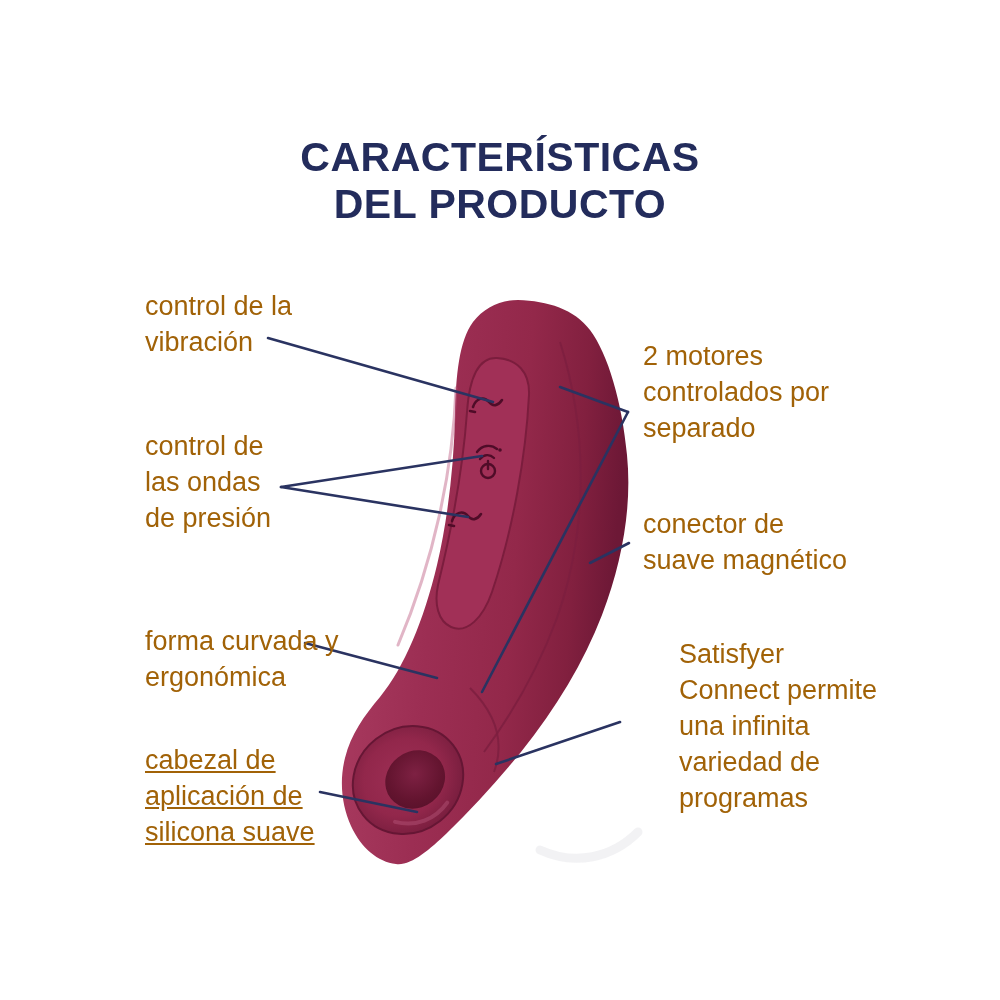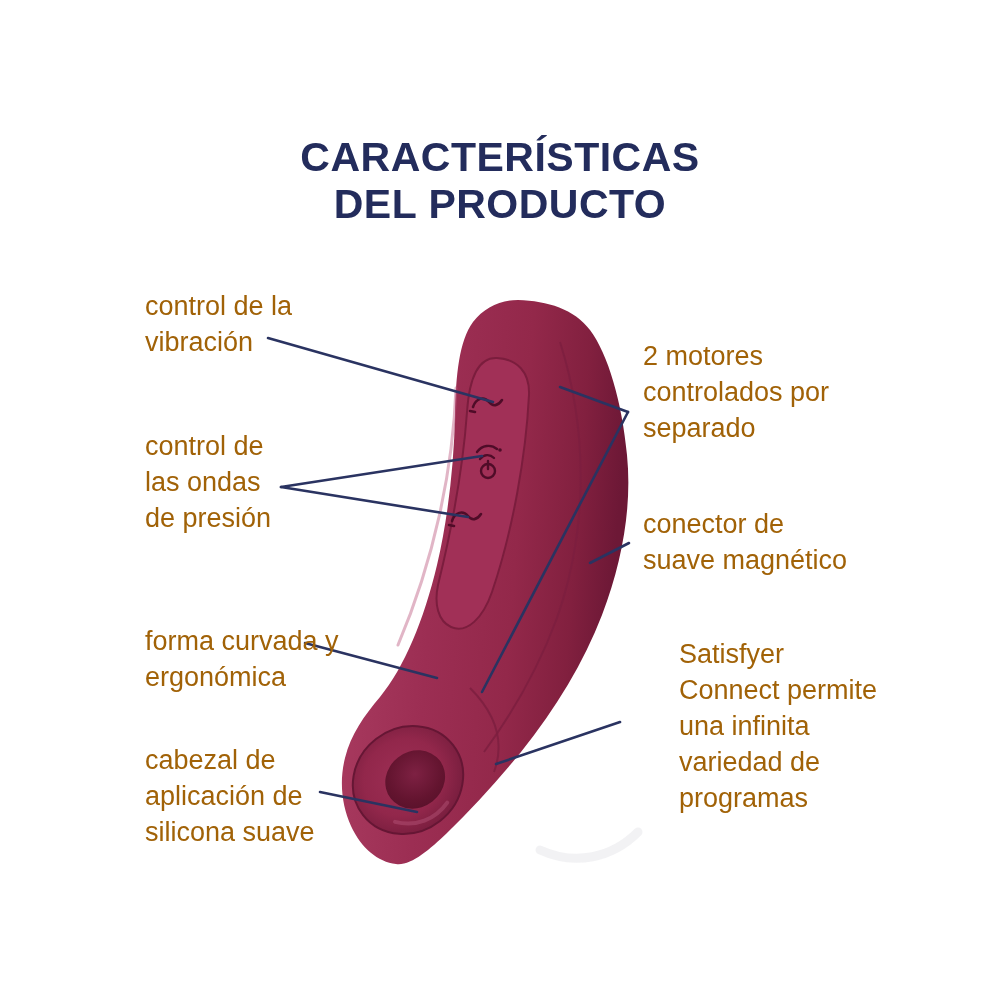--- a/index.html
+++ b/index.html
@@ -29,21 +29,21 @@
   .label {
     position: absolute;
     font-size: 27px;
     color: #a16207;
     line-height: 36px;
     white-space: pre-line;
   }
   .lbl-vibration { left: 145px; top: 288px; }
   .lbl-ondas     { left: 145px; top: 428px; }
   .lbl-forma     { left: 145px; top: 608px; margin-top: 15px; }
-  .lbl-cabezal   { left: 145px; top: 742px; }
+  .lbl-cabezal   { left: 145px; top: 742px; text-decoration: underline; }
   .lbl-motores   { left: 643px; top: 338px; }
   .lbl-conector  { left: 643px; top: 506px; }
   .lbl-connect   { left: 643px; top: 636px; margin-left: 36px; }
   .art {
     position: absolute;
     left: 0; top: 0;
     width: 1000px; height: 1000px;
   }
 </style>
 </head>

